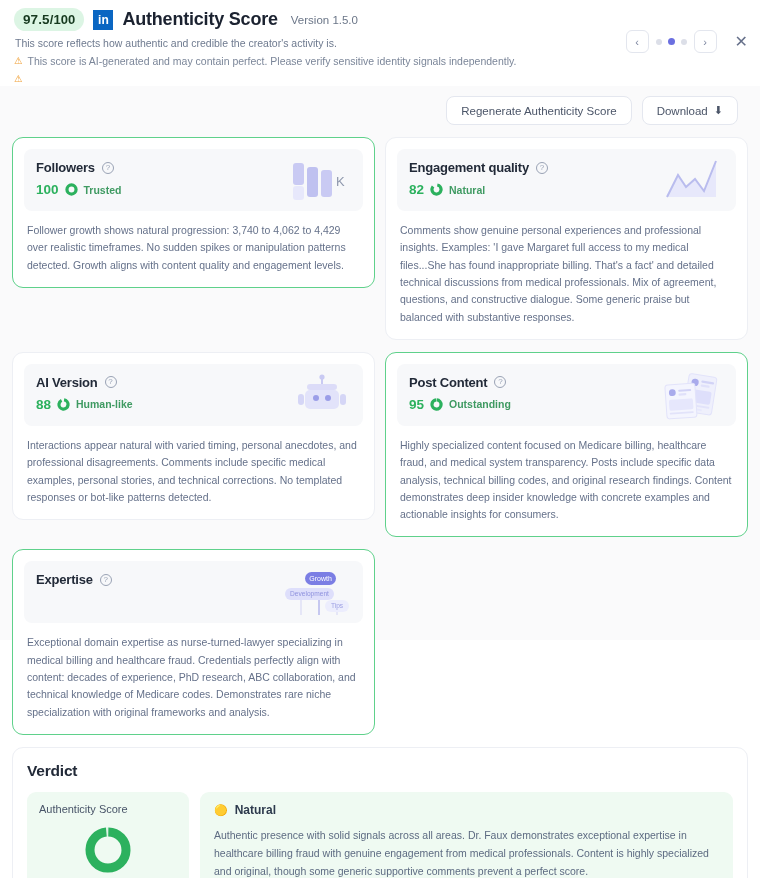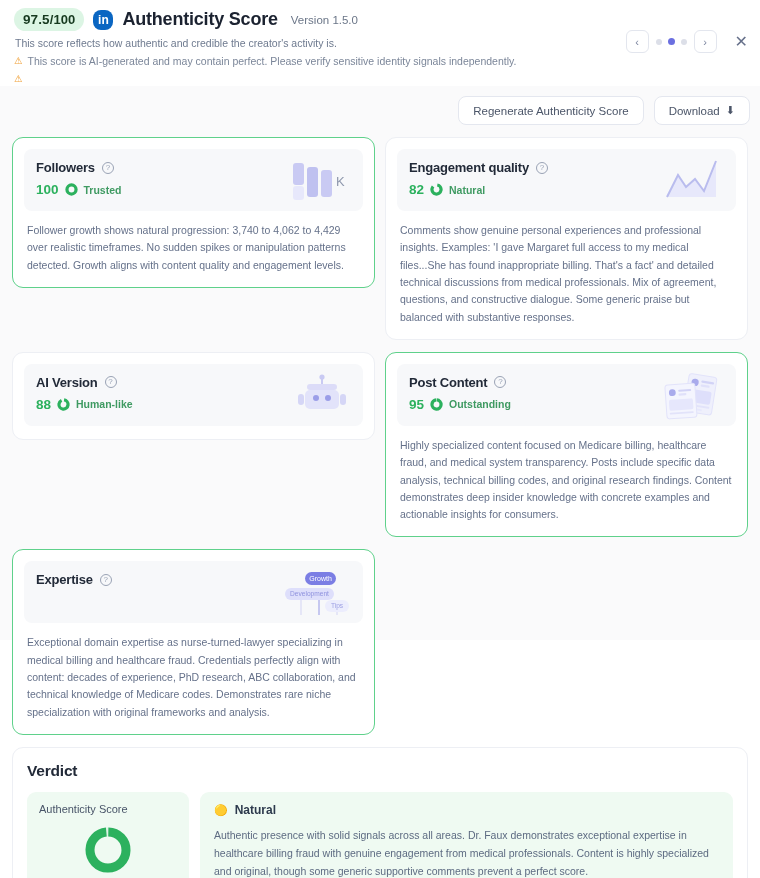--- a/index.html
+++ b/index.html
@@ -25,21 +25,21 @@
     border-radius: 13px;
     padding: 4px 9px 4px 9px;
     font-size: 13.5px;
     font-weight: 700;
     letter-spacing: .1px;
     display: flex;
     align-items: baseline;
   }
   .score-pill .den { font-size: 13px; font-weight: 700; }
   .li-icon {
-    width: 20px; height: 20px; border-radius: 8px;
+    width: 20px; height: 20px; border-radius: 0;
     background: #0a66c2; color: #fff;
     font-size: 12px; font-weight: 700;
     display: flex; align-items: center; justify-content: center;
     font-family: "Liberation Sans", sans-serif;
     line-height: 1;
   }
   .hdr-title { font-size: 18px; font-weight: 700; color: #1b2230; letter-spacing: -.2px; }
   .hdr-version { font-size: 11.5px; color: #6b7688; margin-left: 4px; }
 
   .hdr-sub {
@@ -65,21 +65,21 @@
     display: flex; align-items: center; justify-content: center; cursor: pointer;
   }
   .dots { display: flex; align-items: center; gap: 6px; }
   .dot { width: 6px; height: 6px; border-radius: 50%; background: #dcdfe8; cursor: pointer; }
   .dot.active { background: #6b6fe0; width: 7px; height: 7px; }
   .close-x { color: #66708a; font-size: 16px; cursor: pointer; line-height: 1; font-weight: 300; }
 
   
   .actionbar {
     display: flex; justify-content: flex-end; gap: 10px;
-    padding: 10px 10px 12px 0; background: #fafafb;
+    padding: 10px 22px 12px 0; background: #fafafb;
   }
   .btn {
     background: #fff; border: 1px solid #e4e7ef; border-radius: 8px;
     font-size: 11.5px; color: #4b5568; padding: 7px 14px; cursor: pointer;
     display: flex; align-items: center; gap: 6px; font-family: "Liberation Sans", sans-serif;
   }
   .dl-ico { font-size: 11px; color: #4b5568; }
 
   
   .grid {
@@ -265,20 +265,21 @@
             <rect x="30" y="7" width="2" height="5" fill="#c9caf3"></rect>
             <rect x="16" y="12" width="30" height="6" rx="3" fill="#dcdcf8"></rect>
             <rect x="14" y="18" width="34" height="19" rx="5" fill="#e2e3fa"></rect>
             <rect x="7" y="22" width="6" height="11" rx="3" fill="#d5d6f6"></rect>
             <rect x="49" y="22" width="6" height="11" rx="3" fill="#d5d6f6"></rect>
             <circle cx="25" cy="26" r="3" fill="#9b9ee8"></circle>
             <circle cx="37" cy="26" r="3" fill="#9b9ee8"></circle>
           </svg>
         </div>
       </div>
+      <div class="card-body">Interactions appear natural with varied timing, personal anecdotes, and professional disagreements. Comments include specific medical examples, personal stories, and technical corrections. No templated responses or bot-like patterns detected.</div>
     </div>
 
     <div class="card hl">
       <div class="card-head">
         <div class="card-title-row">
           <span class="card-title">Post Content</span>
           <span class="q-ico">?</span>
         </div>
         <div class="score-row">
           <span class="score-num">95</span>

